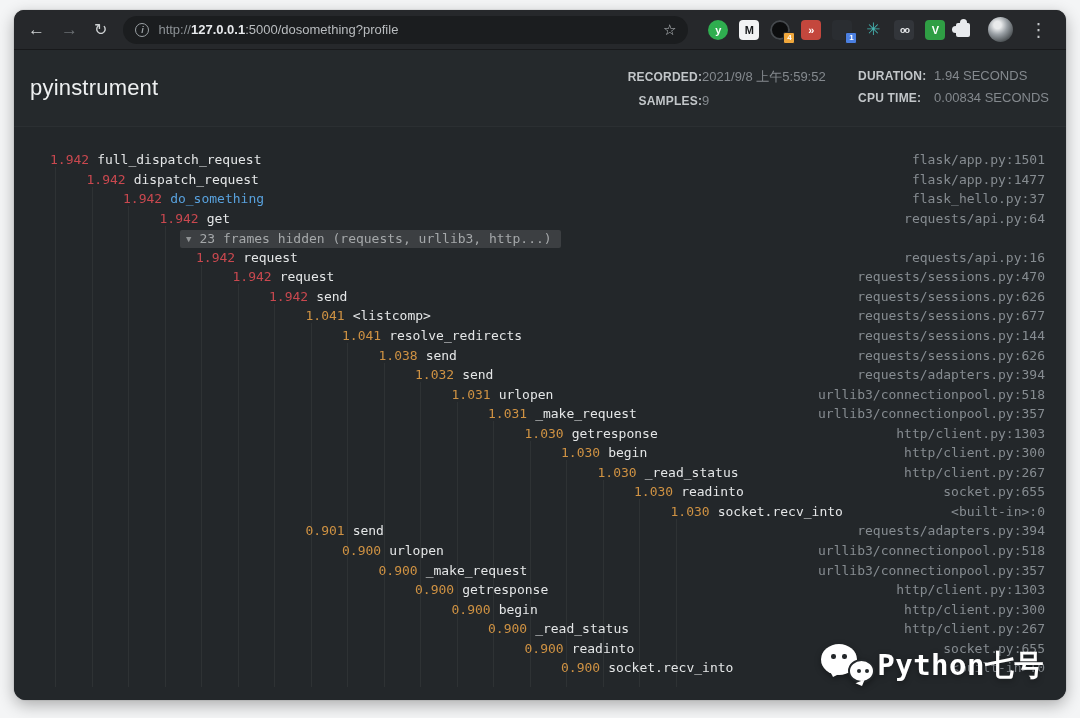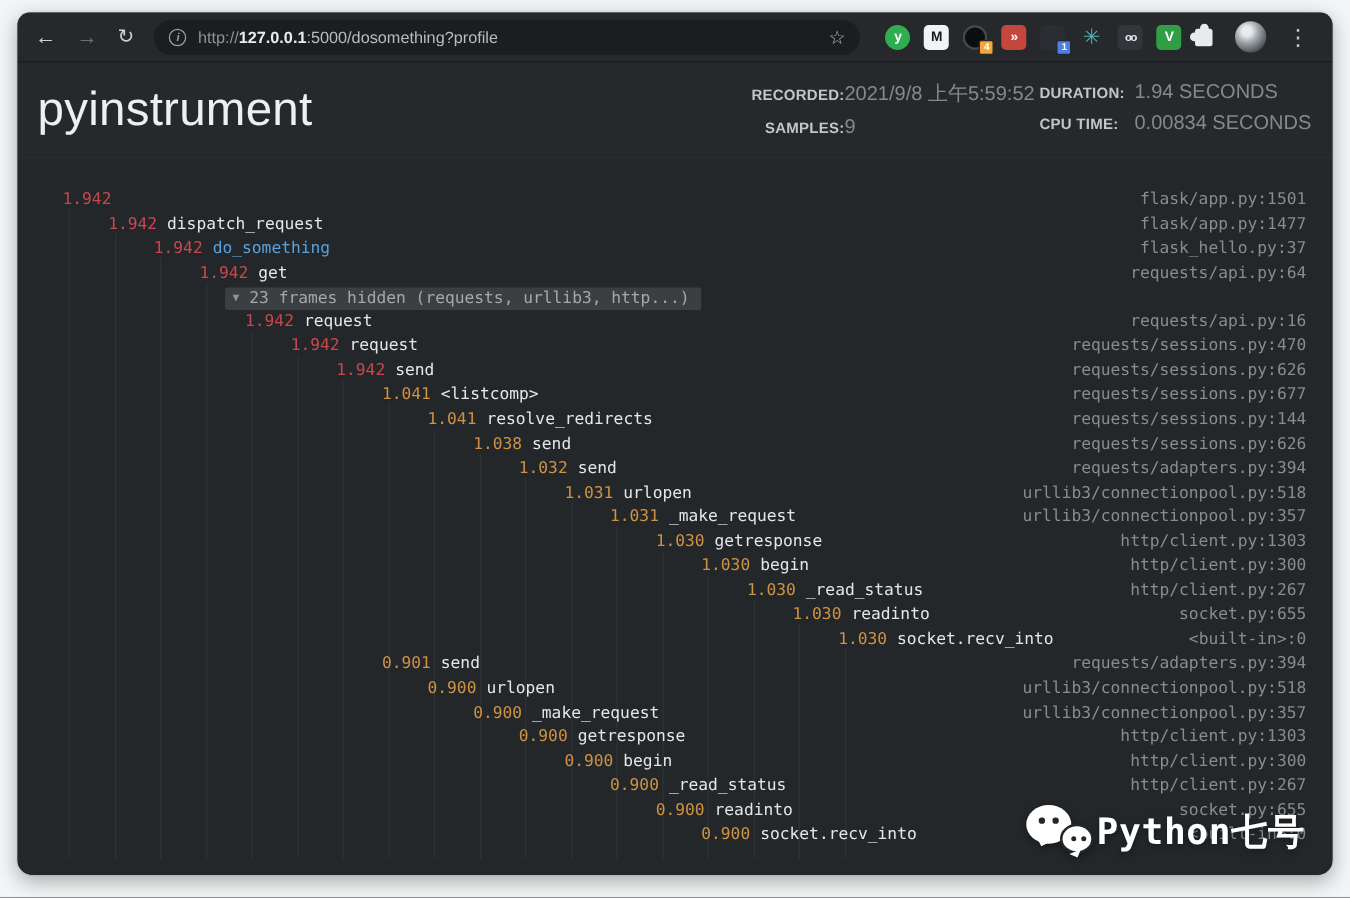--- a/index.html
+++ b/index.html
@@ -57,26 +57,26 @@
     width:25px; height:25px; border-radius:50%; flex:none; margin-left:2px;
     background:radial-gradient(circle at 38% 32%, #e9ebec 0 16%, #9aa0a5 42%, #4c5154 76%, #2b2e31 100%);
   }
   .menu-dots { font-size:18px; color:#c4c7ca; }
 
   
   .header {
     height:77px; flex:none; background:#25292c; display:flex; align-items:center;
     padding:0 17px 0 16px; border-bottom:1px solid rgba(255,255,255,.03);
   }
-  .title { font-size:38px; color:#edeff0; letter-spacing:.2px; }
+  .title { font-size:22px; color:#edeff0; letter-spacing:.2px; }
   .meta { margin-left:auto; display:flex; }
   .meta-col { display:flex; flex-direction:column; gap:7px; }
   .meta-row { display:flex; align-items:baseline; }
   .meta-label { font-size:12px; font-weight:bold; color:#c2c6c9; letter-spacing:.2px; }
-  .meta-value { font-size:16px; color:#84898e; }
+  .meta-value { font-size:13px; color:#84898e; }
   .col-a .meta-label { width:88px;text-align:right; }
   .col-a .meta-value { width:156px; }
   .col-b .meta-label { width:76px; }
 
   
   .profile {
     flex:1; position:relative; background:#23272a; overflow:hidden;
     font-family:"DejaVu Sans Mono","Liberation Mono",monospace; font-size:13px;
   }
   .guide { position:absolute; width:1px; background:rgba(255,255,255,.05); }
@@ -192,20 +192,21 @@
       <div class="guide" style="left: 406px; top: 255.05px; height: 304.95px;"></div>
       <div class="guide" style="left: 442.5px; top: 274.6px; height: 285.4px;"></div>
       <div class="guide" style="left: 479px; top: 294.15px; height: 265.85px;"></div>
       <div class="guide" style="left: 515.5px; top: 313.7px; height: 246.3px;"></div>
       <div class="guide" style="left: 552px; top: 333.25px; height: 226.75px;"></div>
       <div class="guide" style="left: 588.5px; top: 352.8px; height: 207.2px;"></div>
       <div class="guide" style="left: 625px; top: 372.35px; height: 187.65px;"></div>
       <div class="guide" style="left: 661.5px; top: 391.9px; height: 168.1px;"></div>
       <div class="row" style="top: 23px; padding-left: 36px;">
         <span class="t" style="color: rgb(201, 72, 79);">1.942</span>
+        <span class="n" style="color: rgb(228, 230, 231);">full_dispatch_request</span>
         <span class="loc" style="color: rgb(134, 140, 145);">flask/app.py:1501</span>
       </div>
       <div class="row" style="top: 42.55px; padding-left: 72.5px;">
         <span class="t" style="color: rgb(201, 72, 79);">1.942</span>
         <span class="n" style="color: rgb(228, 230, 231);">dispatch_request</span>
         <span class="loc" style="color: rgb(134, 140, 145);">flask/app.py:1477</span>
       </div>
       <div class="row" style="top: 62.1px; padding-left: 109px;">
         <span class="t" style="color: rgb(201, 72, 79);">1.942</span>
         <span class="n" style="color: rgb(88, 161, 221);">do_something</span>

